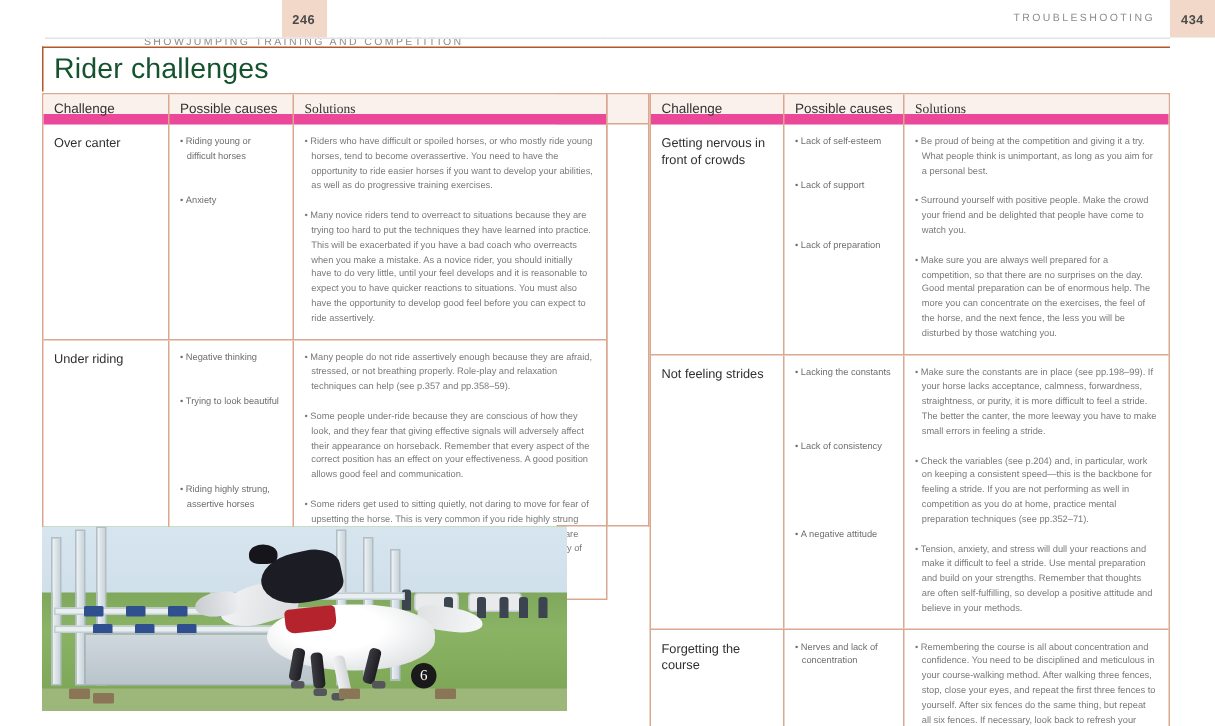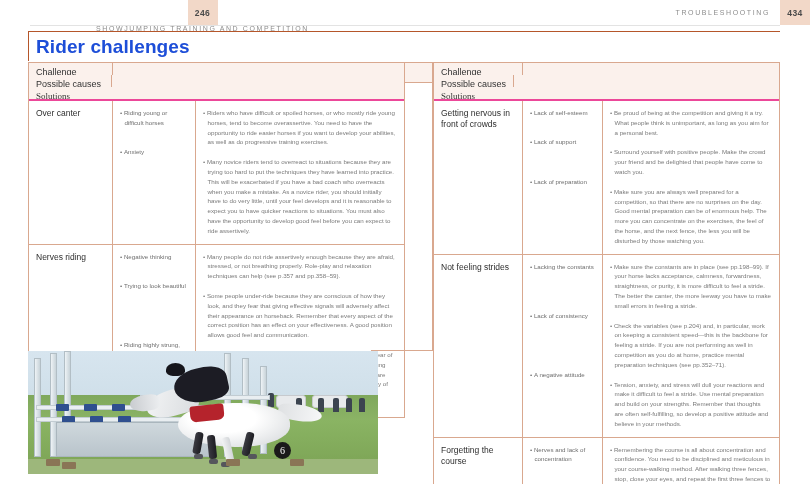--- a/index.html
+++ b/index.html
@@ -63,41 +63,40 @@
     left: 28px; top: 31px;
     width: 752px;
     border-top: 1.4px solid #b5562a;
     border-left: 1.4px solid #b5562a;
     height: 30px;
   }
   .page-title {
     position: absolute;
     left: 36px; top: 36px;
     font-size: 19px;
-    color: #1d4ed8;
-    font-weight: bold;
+    color: #14532d;
+    font-weight: normal;
     letter-spacing: .1px;
     white-space: nowrap;
   }
 
   
   .tbl {
     position: absolute;
     border: 1px solid #d9a88f;
     border-collapse: collapse;
   }
   .tbl.left  { left: 28px;  top: 62px; width: 377px; }
   .tbl.right { left: 433px; top: 62px; width: 347px; }
 
   .thead {
     display: flex;
     background: #fbf1ec;
-    border-bottom: 2px solid #ec4899;
-    height: 38px;
-    flex-direction: column;
+    border-bottom: 7px solid #ec4899;
+    height: 20px;
   }
   .th {
     font-size: 9px;
     color: #333;
     padding: 4px 0 0 7px;
     border-right: 1px solid #d9a88f;
     height: 20px;
     white-space: nowrap;
     overflow: hidden;
   }
@@ -348,21 +347,21 @@
         <p><span>•&nbsp;</span><span>Riding young or difficult horses</span></p>
         <p class="sp1" style="margin-top: 19.5938px;"><span>•&nbsp;</span><span>Anxiety</span></p>
       </div>
       <div class="cell c-sol">
         <p><span>•&nbsp;</span><span>Riders who have difficult or spoiled horses, or who mostly ride young horses, tend to become overassertive. You need to have the opportunity to ride easier horses if you want to develop your abilities, as well as do progressive training exercises.</span></p>
         <p><span>•&nbsp;</span><span>Many novice riders tend to overreact to situations because they are trying too hard to put the techniques they have learned into practice. This will be exacerbated if you have a bad coach who overreacts when you make a mistake. As a novice rider, you should initially have to do very little, until your feel develops and it is reasonable to expect you to have quicker reactions to situations. You must also have the opportunity to develop good feel before you can expect to ride assertively.</span></p>
       </div>
     </div>
 
     <div class="trow">
-      <div class="cell c-chal">Nerves riding</div>
+      <div class="cell c-chal">Under riding</div>
       <div class="cell c-cause">
         <p><span>•&nbsp;</span><span>Negative thinking</span></p>
         <p class="sp2" style="margin-top: 19.5938px;"><span>•&nbsp;</span><span>Trying to look beautiful</span></p>
         <p class="sp3" style="margin-top: 49.1875px;"><span>•&nbsp;</span><span>Riding highly strung, assertive horses</span></p>
       </div>
       <div class="cell c-sol">
         <p><span>•&nbsp;</span><span>Many people do not ride assertively enough because they are afraid, stressed, or not breathing properly. Role-play and relaxation techniques can help (see p.357 and pp.358–59).</span></p>
         <p><span>•&nbsp;</span><span>Some people under-ride because they are conscious of how they look, and they fear that giving effective signals will adversely affect their appearance on horseback. Remember that every aspect of the correct position has an effect on your effectiveness. A good position allows good feel and communication.</span></p>
         <p><span>•&nbsp;</span><span>Some riders get used to sitting quietly, not daring to move for fear of upsetting the horse. This is very common if you ride highly strung and assertive horses. Then, when you ride a quiet horse, you are likely to find it difficult to react and be assertive. Riding a variety of horses soon provides the necessary expertise and cures this problem.</span></p>
       </div>

